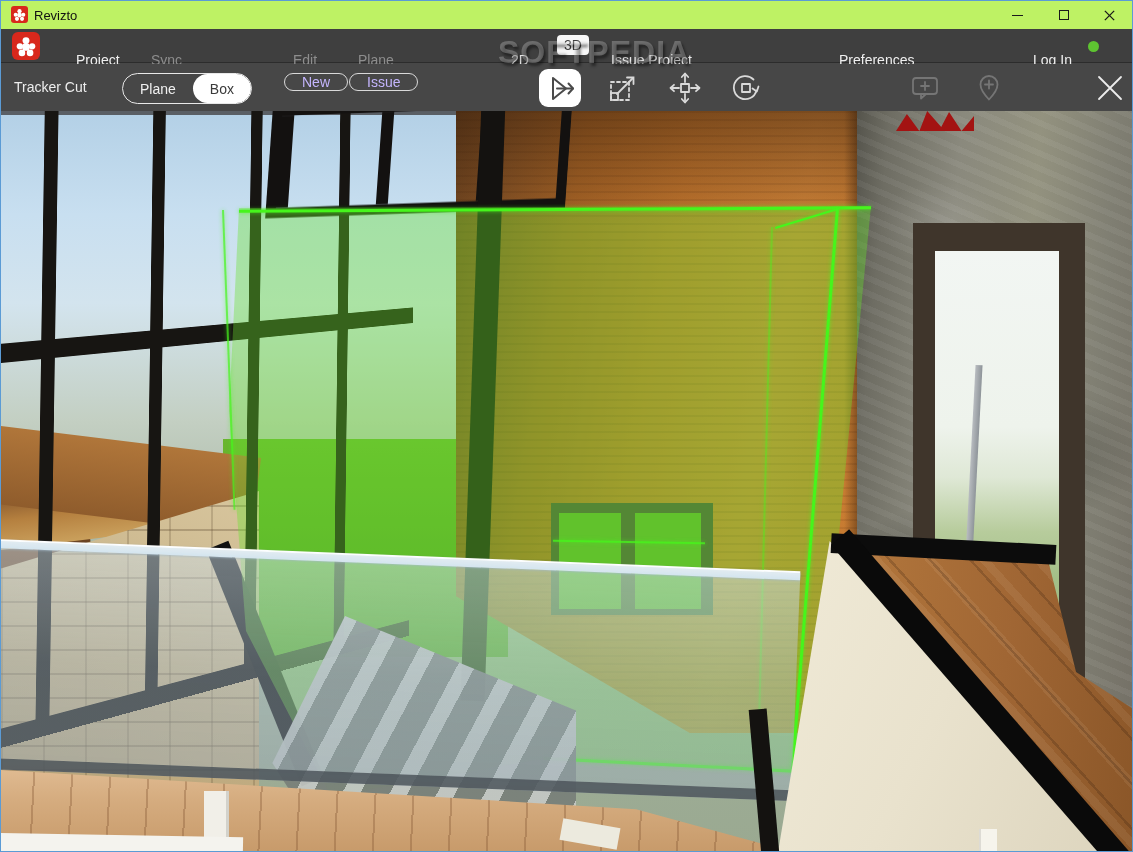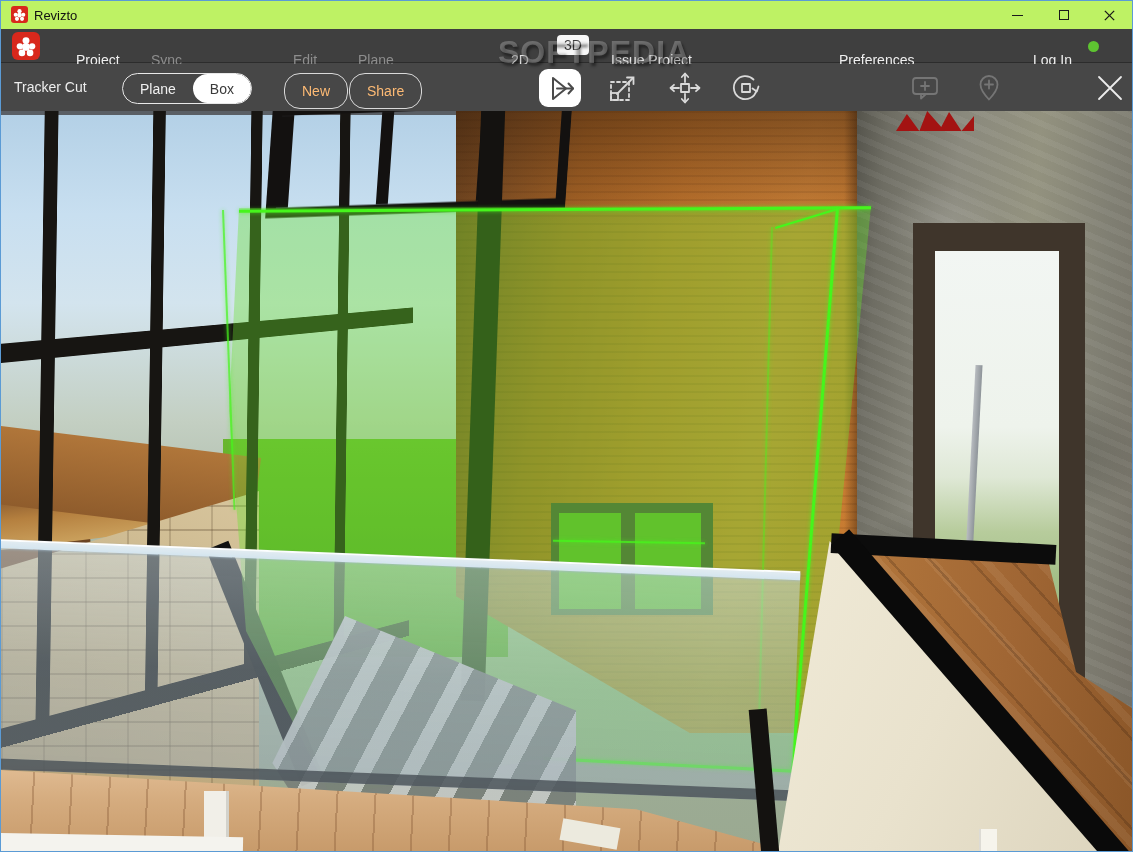--- a/index.html
+++ b/index.html
@@ -30,22 +30,22 @@
   .badge-3d{position:absolute;left:556px;top:6px;font-size:14px;color:#3c3c3c;background:#f7f7f7;
     border-radius:4px;padding:2px 7px;}
   .login-dot{position:absolute;left:1087px;top:12px;width:11px;height:11px;border-radius:50%;}
   
   .toolbar{position:absolute;left:0;top:63px;width:1131px;height:47px;background:#474747;}
   .tb-label{position:absolute;left:13px;top:15px;font-size:14px;color:#ededed;}
   .seg{position:absolute;left:121px;top:9px;height:31px;display:flex;border:1.5px solid #e8e8e8;
     border-radius:16px;overflow:hidden;}
   .seg .opt{display:flex;align-items:center;padding:0 17px;font-size:14px;color:#f0f0f0;cursor:default;}
   .seg .opt.selected{background:#ffffff;color:#3a3a3a;border-radius:15px;}
-  .pill-btn{position:absolute;top:9px;height:36px;display:flex;align-items:center;padding:0 17px;
-    border:1.5px solid #d9d9d9;border-radius:16px;font-size:14px;color:#fdba74;cursor:default;}
+  .pill-btn{position:absolute;top:9px;height:18px;display:flex;align-items:center;padding:0 17px;
+    border:1.5px solid #d9d9d9;border-radius:16px;font-size:14px;color:#c4b5fd;cursor:default;}
   .tool-btn{position:absolute;top:5px;width:42px;height:38px;display:flex;align-items:center;justify-content:center;
     color:#d9d9d9;cursor:default;border-radius:9px;}
   .tool-btn.active{background:#ffffff;color:#4a4a4a;}
   .tool-btn.dim{color:#757575;}
   .tool-btn.close-x{color:#ececec;}
   
   .watermark{position:absolute;left:497px;top:33px;z-index:60;font-size:32px;font-weight:bold;letter-spacing:1px;
     color:rgba(235,235,235,0.27);text-shadow:2px 3px 3px rgba(0,0,0,0.45);pointer-events:none;text-align:right;}
   
   .viewport{position:absolute;left:0;top:110px;width:1131px;height:740px;overflow:hidden;background:#9fae96;}
@@ -200,21 +200,21 @@
     <span class="login-dot" style="background-color: rgb(94, 196, 49);"></span>
   </div>
 
   <div class="toolbar">
     <span class="tb-label">Tracker Cut</span>
     <div class="seg">
       <span class="opt">Plane</span>
       <span class="opt selected">Box</span>
     </div>
     <div class="pill-btn" style="left:283px">New</div>
-    <div class="pill-btn" style="left:348px">Share</div>
+    <div class="pill-btn" style="left:348px">Issue</div>
 
     <div class="tool-btn active" style="left:538px">
       <svg width="32" height="32" viewBox="0 0 32 32">
         <g stroke="currentColor" stroke-width="2" fill="none" stroke-linejoin="round" stroke-linecap="round">
           <path d="M9 6 L9 27 L22 16.5 Z"></path>
           <line x1="13" y1="16.5" x2="29" y2="16.5"></line>
           <path d="M24.5 11.5 L29 16.5 L24.5 21.5"></path>
         </g>
       </svg>
     </div>

